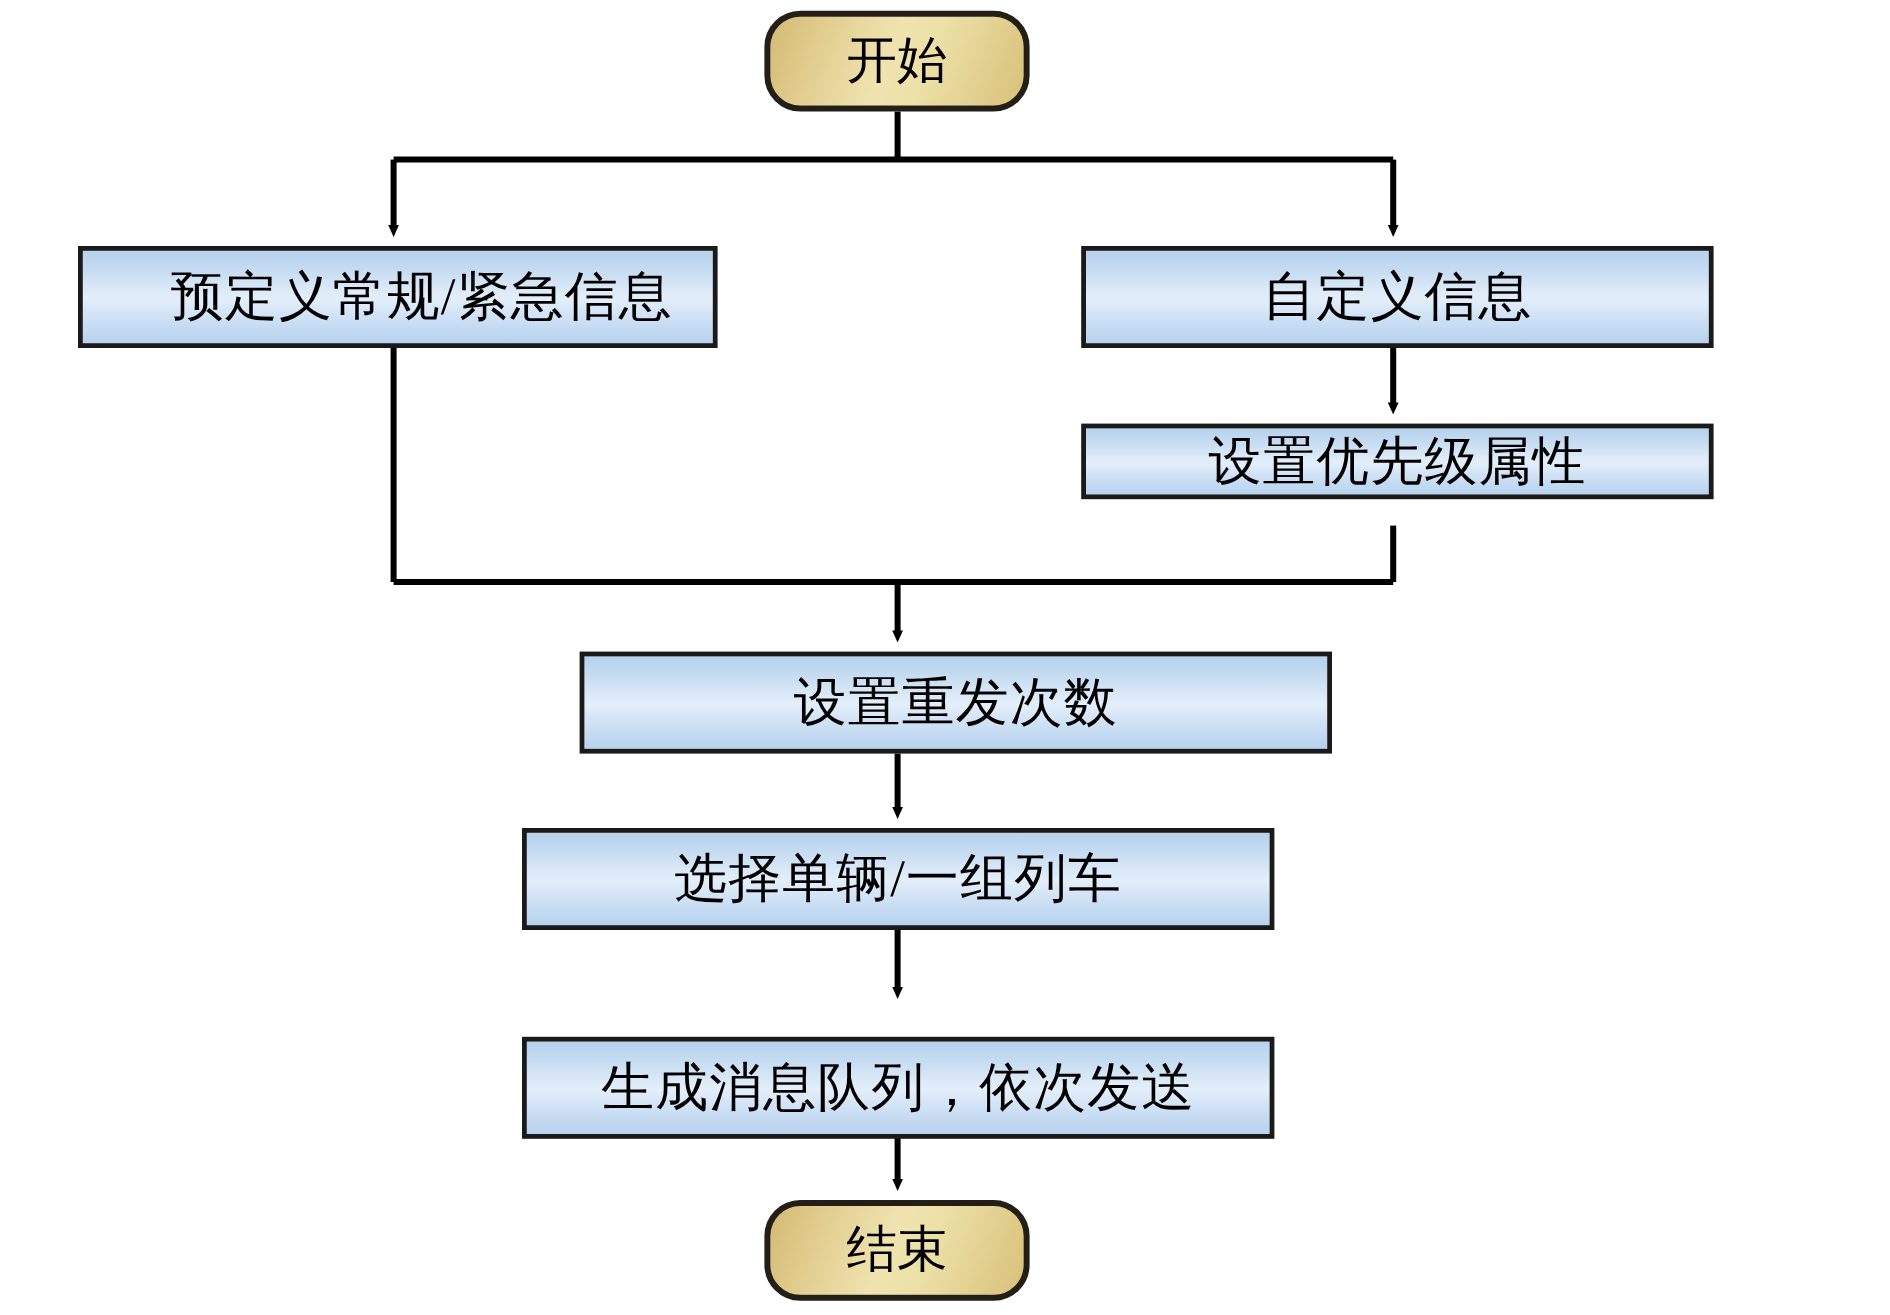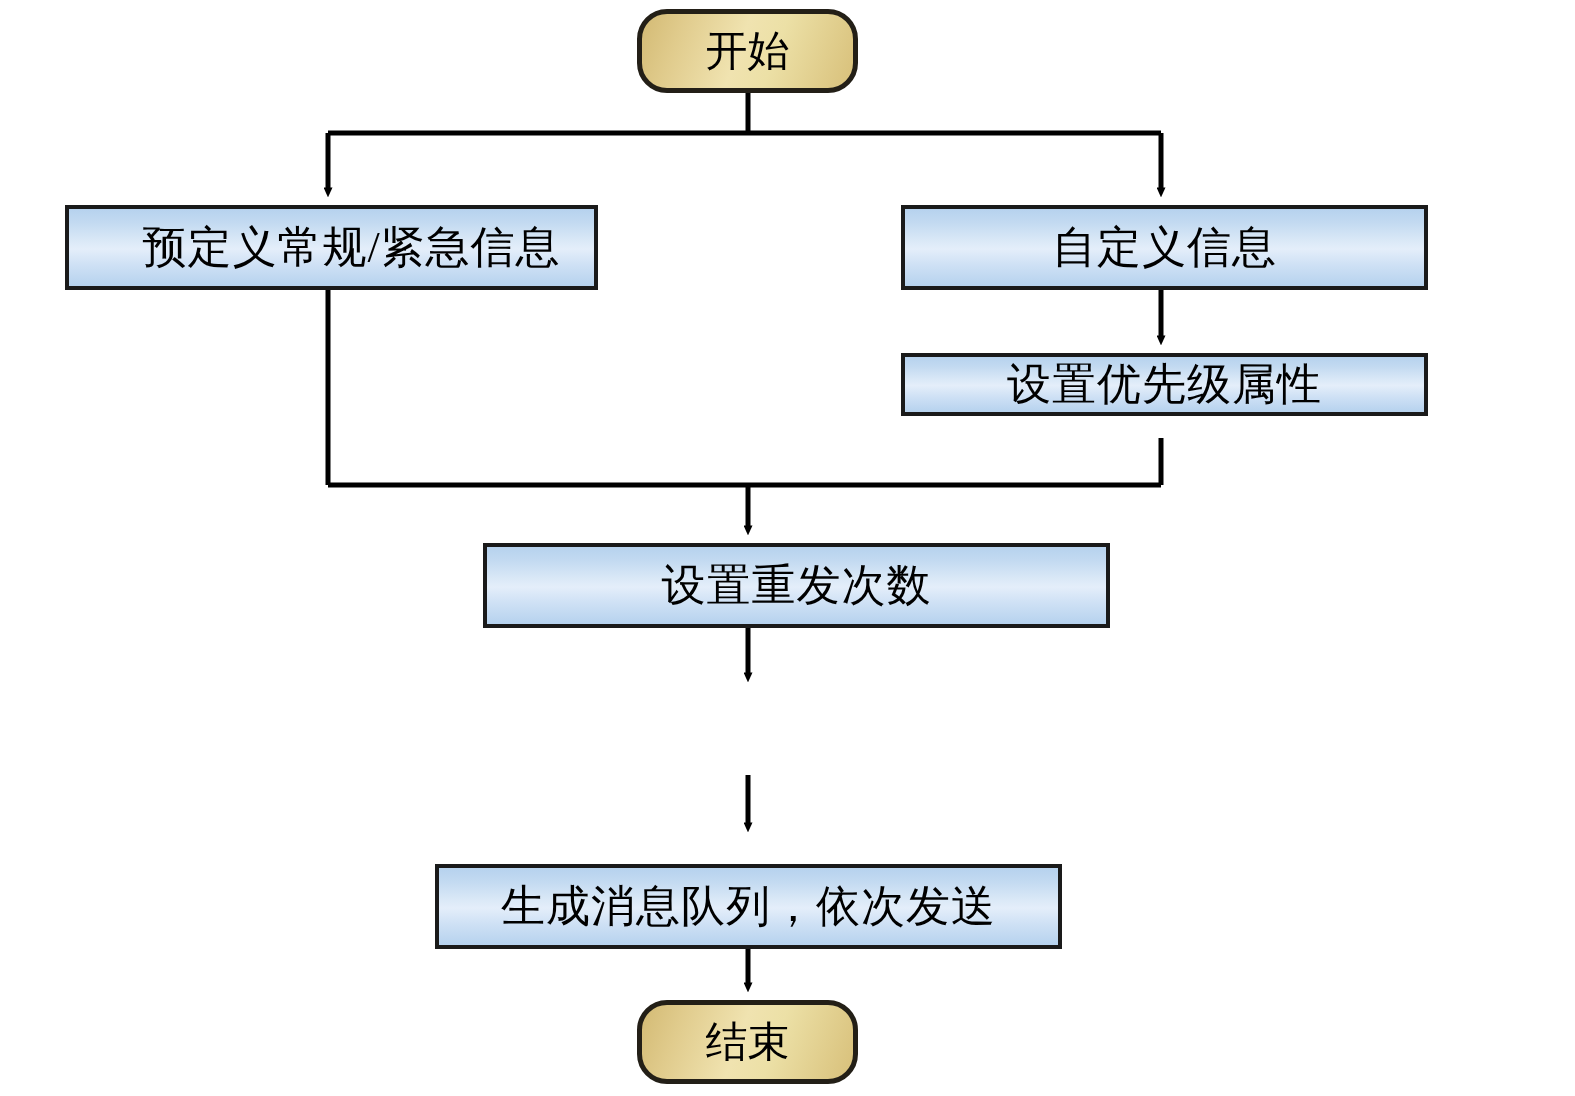--- a/index.html
+++ b/index.html
@@ -123,20 +123,23 @@
   </div>
 
   <div class="node node-process" style="left:901px; top:353px; width:527px; height:63px;">
     <span class="node-label">设置优先级属性</span>
   </div>
 
   <div class="node node-process" style="left:435px; top:543px; width:627px; height:85px;margin-left:48px;">
     <span class="node-label">设置重发次数</span>
   </div>
 
+  <div class="node node-process" style="left:435px; top:690px; width:627px; height:85px;">
+    <span class="node-label">选择单辆/一组列车</span>
+  </div>
 
   <div class="node node-process" style="left:435px; top:840px; width:627px; height:85px;margin-top:24px;">
     <span class="node-label">生成消息队列，依次发送</span>
   </div>
 
   <div class="node node-terminator" style="left:637px; top:1000px; width:221px; height:84px;">
     <span class="node-label">结束</span>
   </div>
 
 </div>

